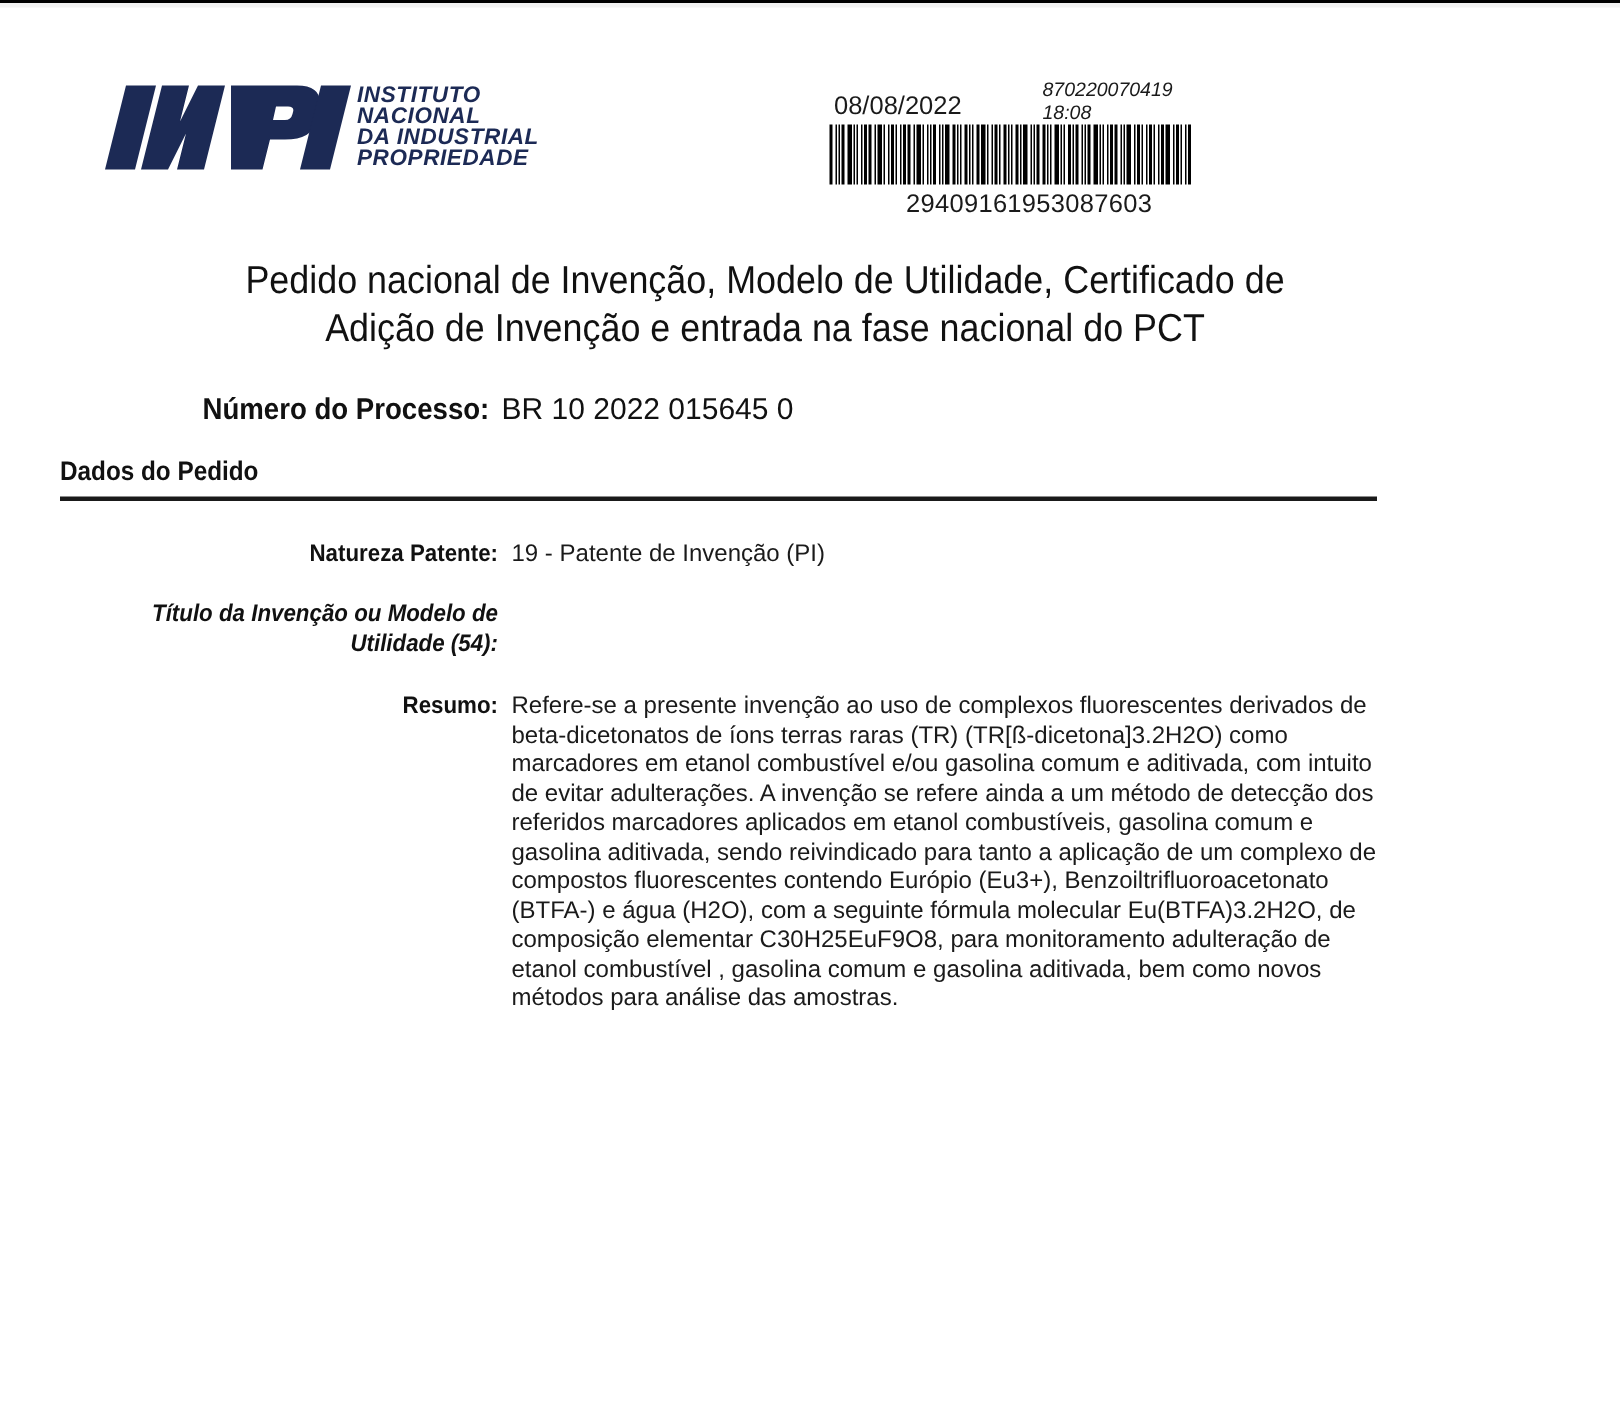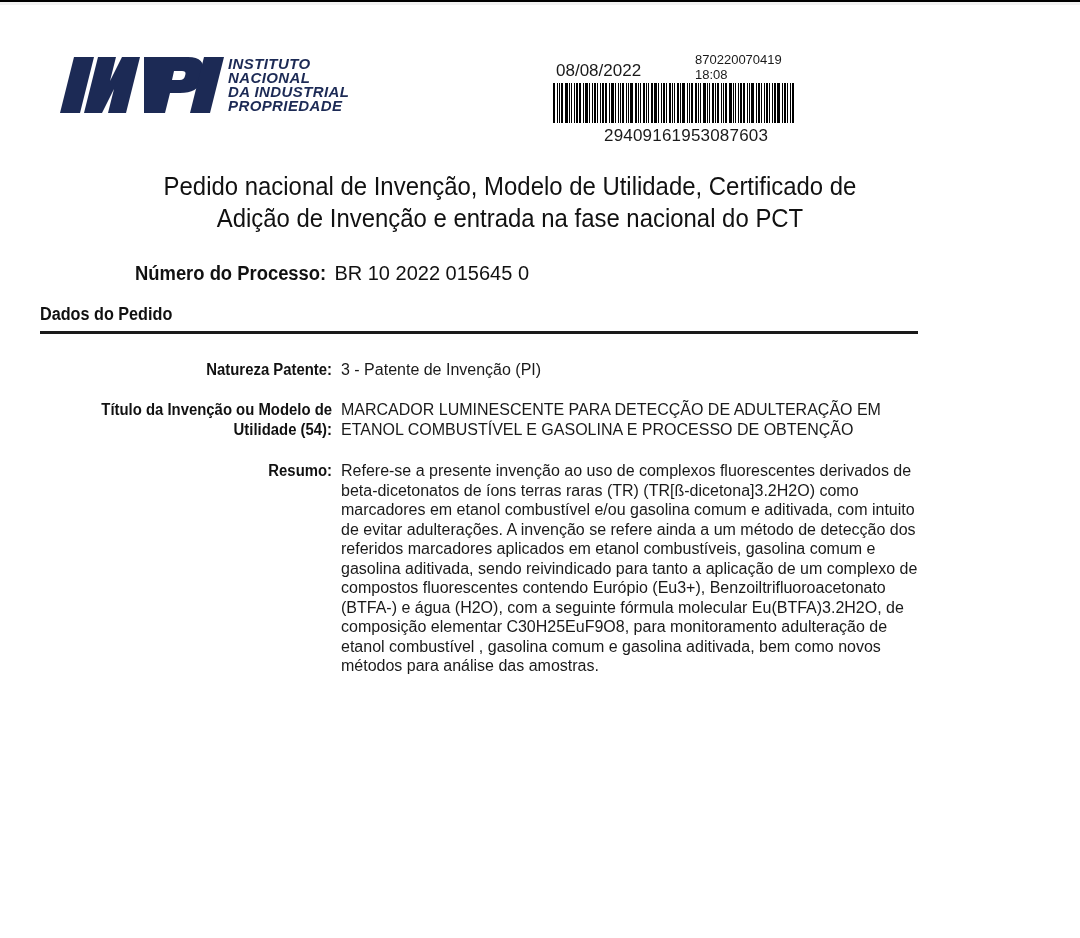--- a/index.html
+++ b/index.html
@@ -24,21 +24,21 @@
     .top-bar-shadow {
       position: absolute;
       left: 0; top: 2px;
       width: 1080px; height: 3px;
       background: #f2f2f2;
     }
 
     
     .logo {
       position: absolute;
-      left: 60px; top: 50px;
+      left: 70px; top: 50px;
       height: 70px;
       display: flex;
       align-items: center;
     }
     .logo svg { display: block; }
     .logo-text {
       margin-left: 4px;
       color: #1c2a55;
       font-weight: bold;
       font-style: italic;
@@ -54,20 +54,21 @@
       left: 556px; top: 61px;
       font-size: 17px;
       color: #1a1a1a;
     }
     .stamp-id {
       position: absolute;
       left: 695px; top: 52px;
       font-size: 13px;
       color: #1a1a1a;
       line-height: 15px;
+      font-style: italic;
     }
     .barcode {
       position: absolute;
       left: 553px; top: 83px;
       width: 276px; height: 40px;
       display: flex;
       align-items: stretch;
     }
     .barcode span { display: block; background: #000; height: 100%; }
     .barcode-number {
@@ -140,21 +141,21 @@
       transform: scaleX(0.93);
       transform-origin: right top;
       color: #111;
     }
     .field-value {
       margin-left: 9px;
       width: 582px;
       color: #1a1a1a;
     }
     .f-natureza { top: 360px; justify-content: space-between; }
-    .f-titulo { top: 400px; }
+    .f-titulo { top: 400px; font-style: italic; }
     .f-resumo { top: 461px; }
   </style>
 </head>
 <body>
 
 <div class="top-bar"></div>
 <div class="top-bar-shadow"></div>
 
 <div class="logo">
   <svg width="164" height="64" viewBox="0 0 164 64">
@@ -276,27 +277,26 @@
 <div class="process-row">
   <span class="process-label">Número do Processo:</span>
   <span class="process-value">BR 10 2022 015645 0</span>
 </div>
 
 <div class="section-title">Dados do Pedido</div>
 <div class="section-rule"></div>
 
 <div class="field f-natureza">
   <div class="field-label">Natureza Patente:</div>
-  <div class="field-value">3 - Patente de Invenção (PI)</div>
+  <div class="field-value">19 - Patente de Invenção (PI)</div>
 </div>
 
 <div class="field f-titulo">
   <div class="field-label">
     <div>Título da Invenção ou Modelo de</div>
     <div>Utilidade (54):</div>
   </div>
-  <div class="field-value">MARCADOR LUMINESCENTE PARA DETECÇÃO DE ADULTERAÇÃO EM ETANOL COMBUSTÍVEL E GASOLINA E PROCESSO DE OBTENÇÃO</div>
 </div>
 
 <div class="field f-resumo">
   <div class="field-label">Resumo:</div>
   <div class="field-value">Refere-se a presente invenção ao uso de complexos fluorescentes derivados de beta-dicetonatos de íons terras raras (TR) (TR[ß-dicetona]3.2H2O) como marcadores em etanol combustível e/ou gasolina comum e aditivada, com intuito de evitar adulterações. A invenção se refere ainda a um método de detecção dos referidos marcadores aplicados em etanol combustíveis, gasolina comum e gasolina aditivada, sendo reivindicado para tanto a aplicação de um complexo de compostos fluorescentes contendo Európio (Eu3+), Benzoiltrifluoroacetonato (BTFA-) e água (H2O), com a seguinte fórmula molecular Eu(BTFA)3.2H2O, de composição elementar C30H25EuF9O8, para monitoramento adulteração de etanol combustível , gasolina comum e gasolina aditivada, bem como novos métodos para análise das amostras.</div>
 </div>
 
 </body></html>

